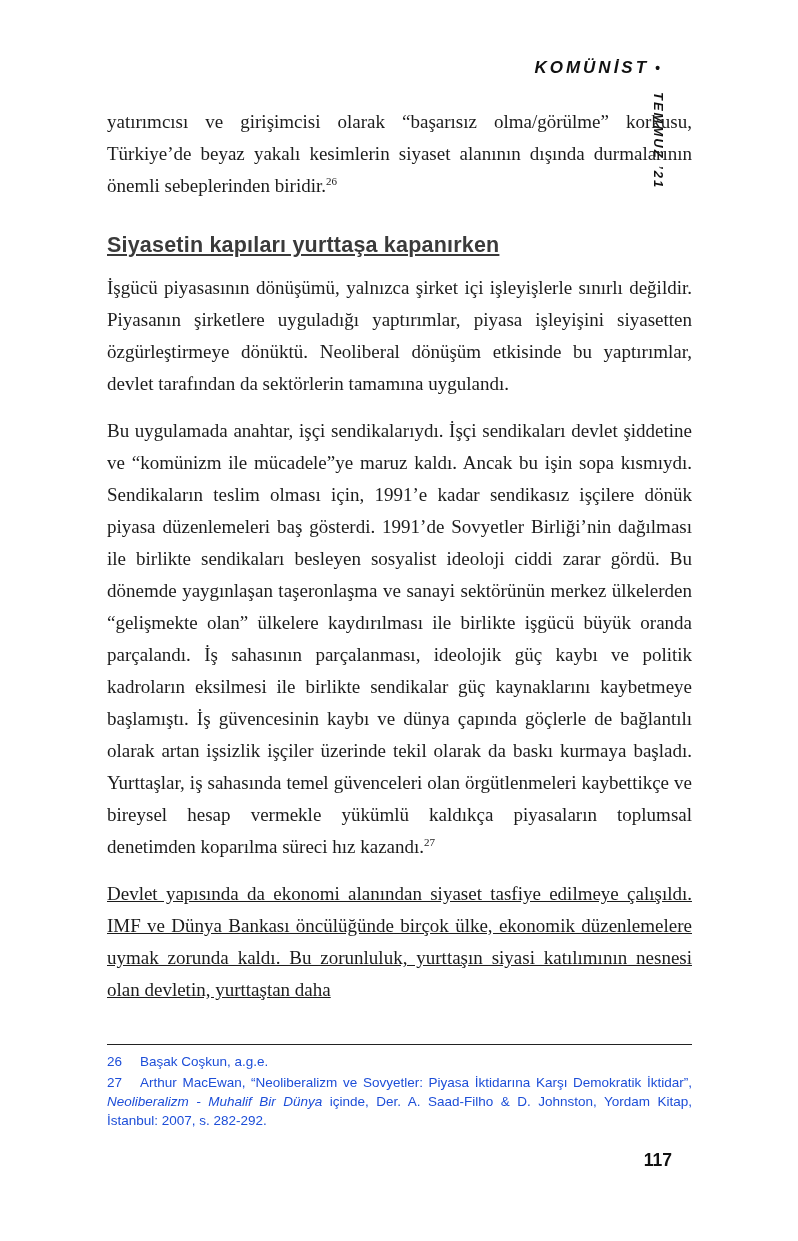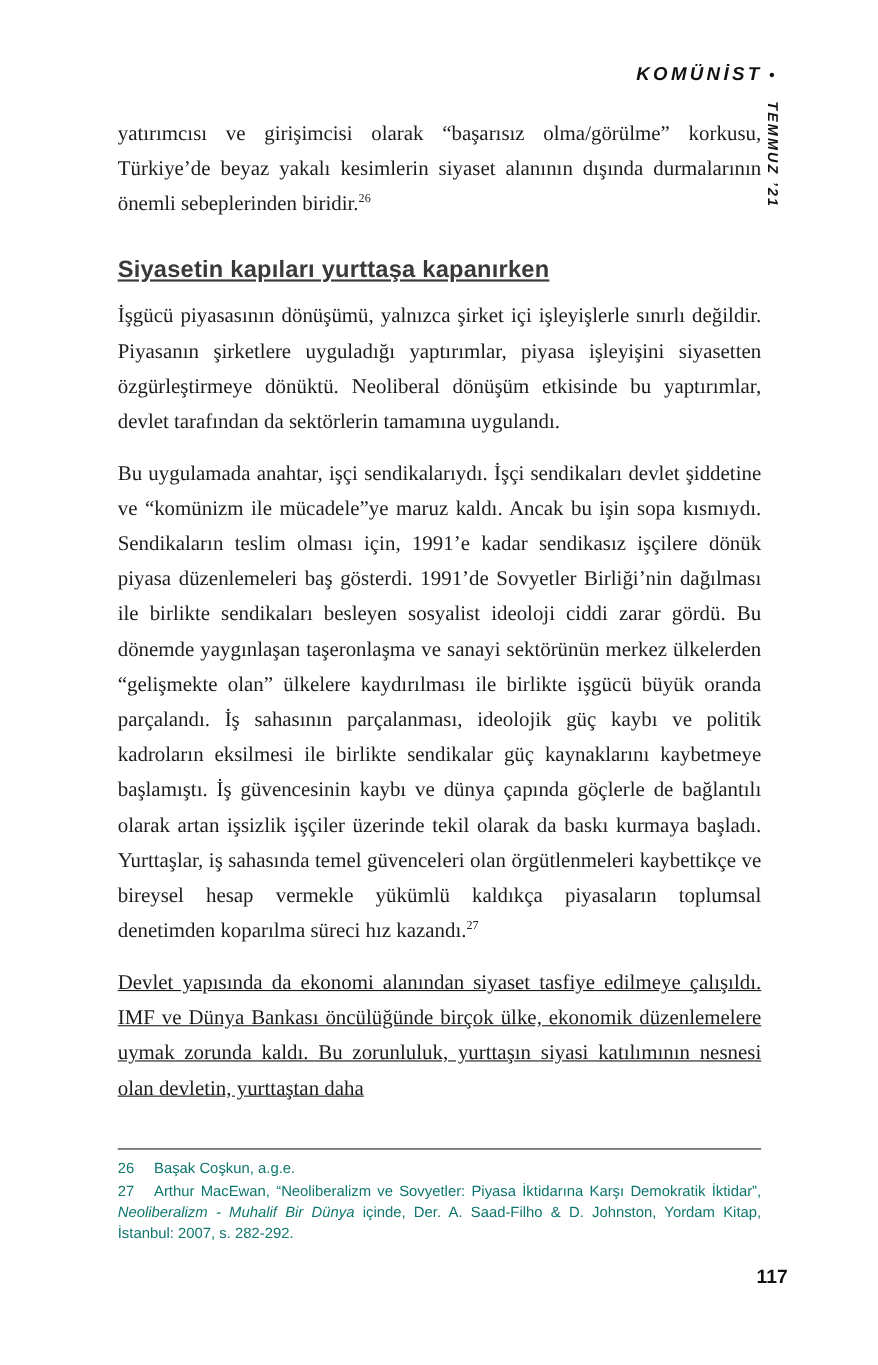--- a/index.html
+++ b/index.html
@@ -8,21 +8,20 @@
     background: #ffffff;
   }
   .page {
     position: relative;
     width: 712px;
     height: 1241px;
     background: #ffffff;
     overflow: hidden;
     font-family: "Liberation Serif", serif;
     color: #1c1c1c;
-    padding-left: 44px;
   }
 
   
   .running-head {
     position: absolute;
     top: 58px;
     right: 52px;
     font-family: "Liberation Sans", sans-serif;
     font-style: italic;
     font-weight: 700;
@@ -86,21 +85,21 @@
 
   
   .footnote-area {
     position: absolute;
     top: 1044px;
     left: 107px;
     width: 585px;
     font-family: "Liberation Sans", sans-serif;
     font-size: 13.5px;
     line-height: 19px;
-    color: #0f766e;
+    color: #1d4ed8;
     text-align: justify;
   }
   .footnote-rule {
     border: none;
     border-top: 1.5px solid #222222;
     margin: 0 0 7px 0;
     width: 100%;
   }
   .footnote { margin: 0 0 2px 0; }
   .fn-num {

